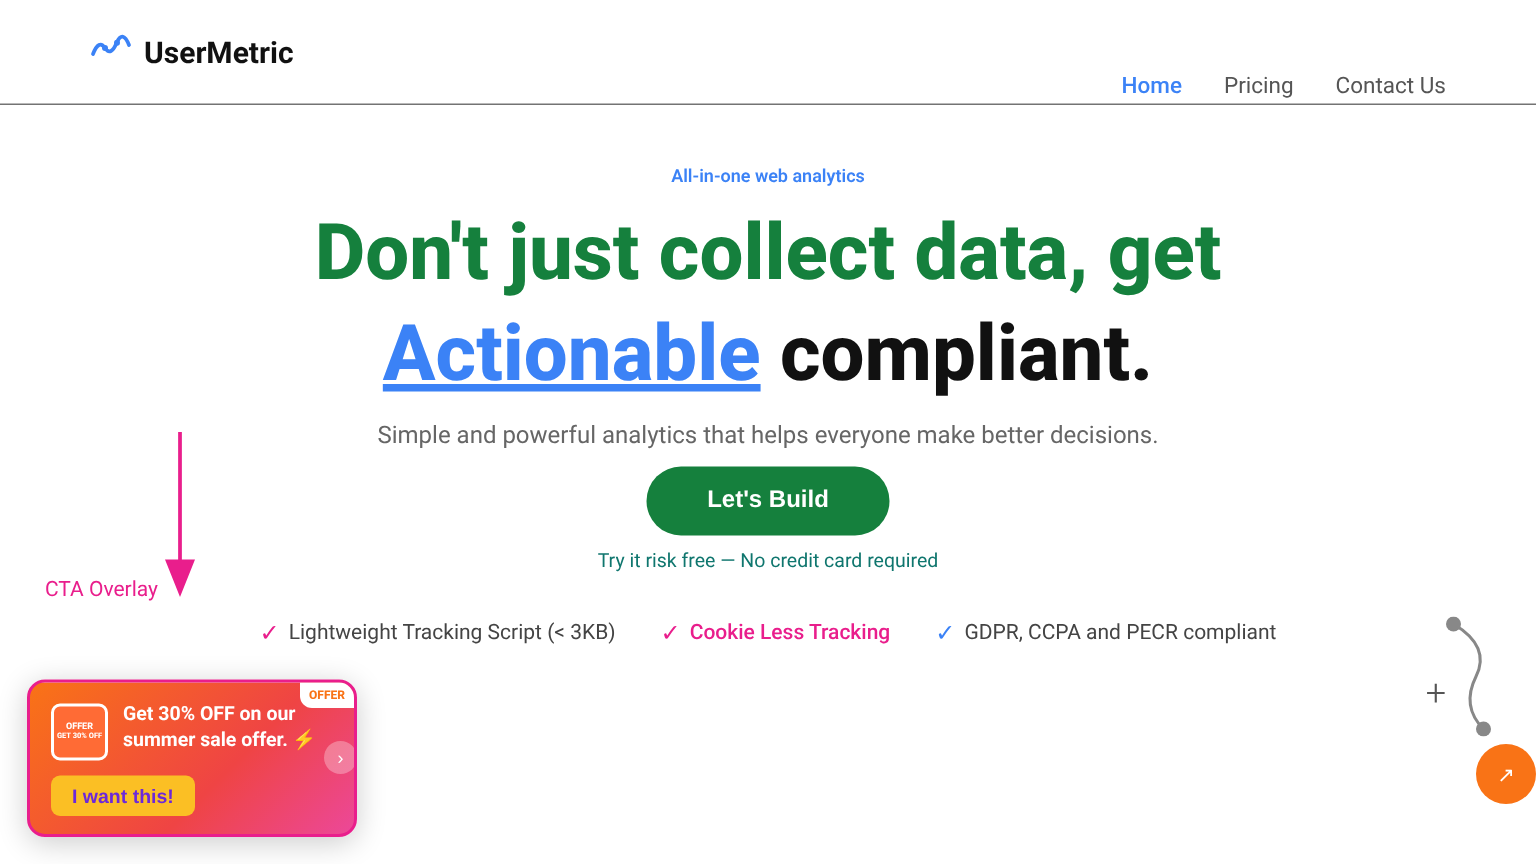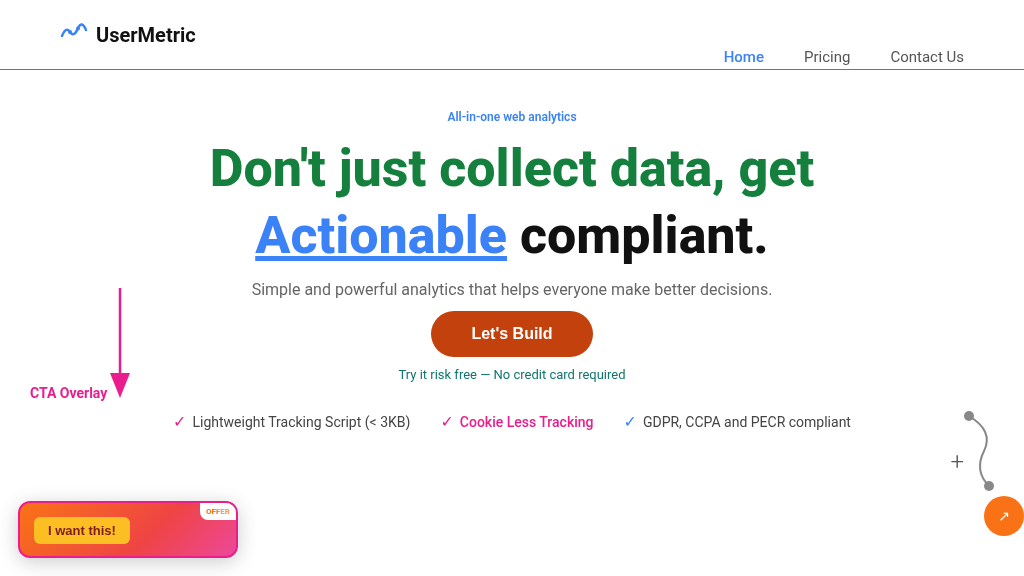--- a/index.html
+++ b/index.html
@@ -32,21 +32,21 @@
       font-size: 20px;
     }
     .logo-text {
       font-size: 20px;
       font-weight: 700;
       color: #111;
     }
     .nav-links {
       display: flex;
       align-items: flex-start;
-      gap: 40px;
+      gap: 28px;
       margin-top: 44px;
     }
     .nav-link {
       font-size: 15px;
       color: #555;
       cursor: pointer;
       text-decoration: none;
     }
     .nav-link.active {
       color: #3b82f6;
@@ -103,21 +103,21 @@
       color: #3b82f6;
       text-decoration: underline;
       text-decoration-color: #3b82f6;
     }
     .hero-subtitle {
       font-size: 16px;
       color: #666;
       margin-bottom: 12px;
     }
     .lets-build-btn {
-      background: #c2410c;
+      background: #15803d;
       color: #fff;
       border: none;
       border-radius: 30px;
       padding: 14px 40px;
       font-size: 16px;
       font-weight: 600;
       cursor: pointer;
       margin-bottom: 10px;
     }
     .risk-free {
@@ -154,21 +154,21 @@
       font-weight: 500;
     }
 
     
     .cta-overlay-label {
       position: absolute;
       left: 30px;
       bottom: 175px;
       color: #e91e8c;
       font-size: 14px;
-      font-weight: 700;
+      font-weight: 400;
     }
     
     .arrow-svg {
       position: absolute;
       left: 105px;
       bottom: 168px;
     }
 
     .cta-popup {
       position: absolute;
@@ -206,21 +206,21 @@
       line-height: 1.1;
     }
     .cta-text {
       font-size: 13px;
       font-weight: 700;
       color: #fff;
       line-height: 1.3;
     }
     .i-want-btn {
       background: #fbbf24;
-      color: #7f1d1d;
+      color: #6d28d9;
       border: none;
       border-radius: 6px;
       padding: 6px 14px;
       font-size: 13px;
       font-weight: 700;
       cursor: pointer;
       display: block;
     }
     .cta-corner-badge {
       position: absolute;
@@ -330,20 +330,30 @@
 </section>
 
 <div class="cta-overlay-label">CTA Overlay</div>
 
 <svg class="arrow-svg" width="30" height="120" viewBox="0 0 30 120">
   <line x1="15" y1="0" x2="15" y2="95" stroke="#e91e8c" stroke-width="2.5"></line>
   <polygon points="5,85 15,110 25,85" fill="#e91e8c"></polygon>
 </svg>
 
 <div class="cta-popup">
+  <div class="cta-popup-inner">
+    <div class="cta-offer-badge">
+      <span style="font-size:6px;">OFFER</span>
+      <span style="font-size:5px;line-height:1;">GET 30% OFF</span>
+    </div>
+    <div class="cta-text">
+      <span>Get 30% OFF on our summer sale offer.</span>
+      <span> ⚡</span>
+    </div>
+  </div>
   <button class="i-want-btn">I want this!</button>
   <div class="cta-corner-badge">OFFER</div>
   <button class="cta-next-btn">›</button>
 </div>
 
 <span class="plus-icon">+</span>
 
 <svg class="curve-line" width="60" height="80" viewBox="0 0 60 80">
   <path d="M30 5 Q55 20 45 40 Q35 60 50 75" stroke="#888" stroke-width="2" fill="none" stroke-linecap="round"></path>
   <circle cx="30" cy="5" r="5" fill="#888"></circle>

